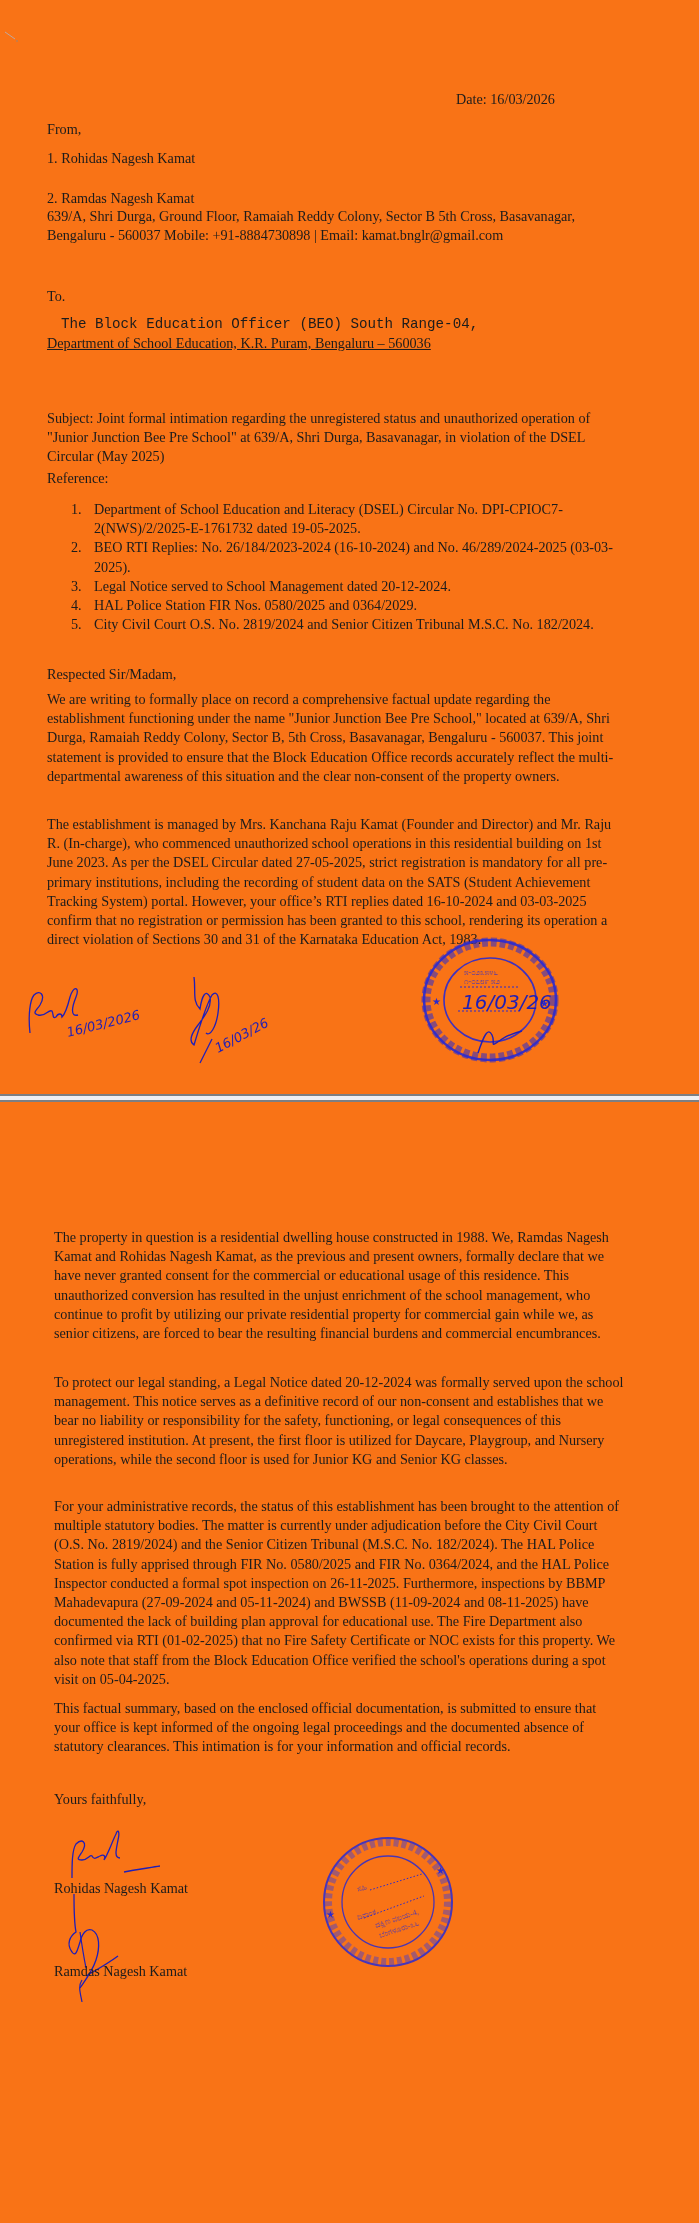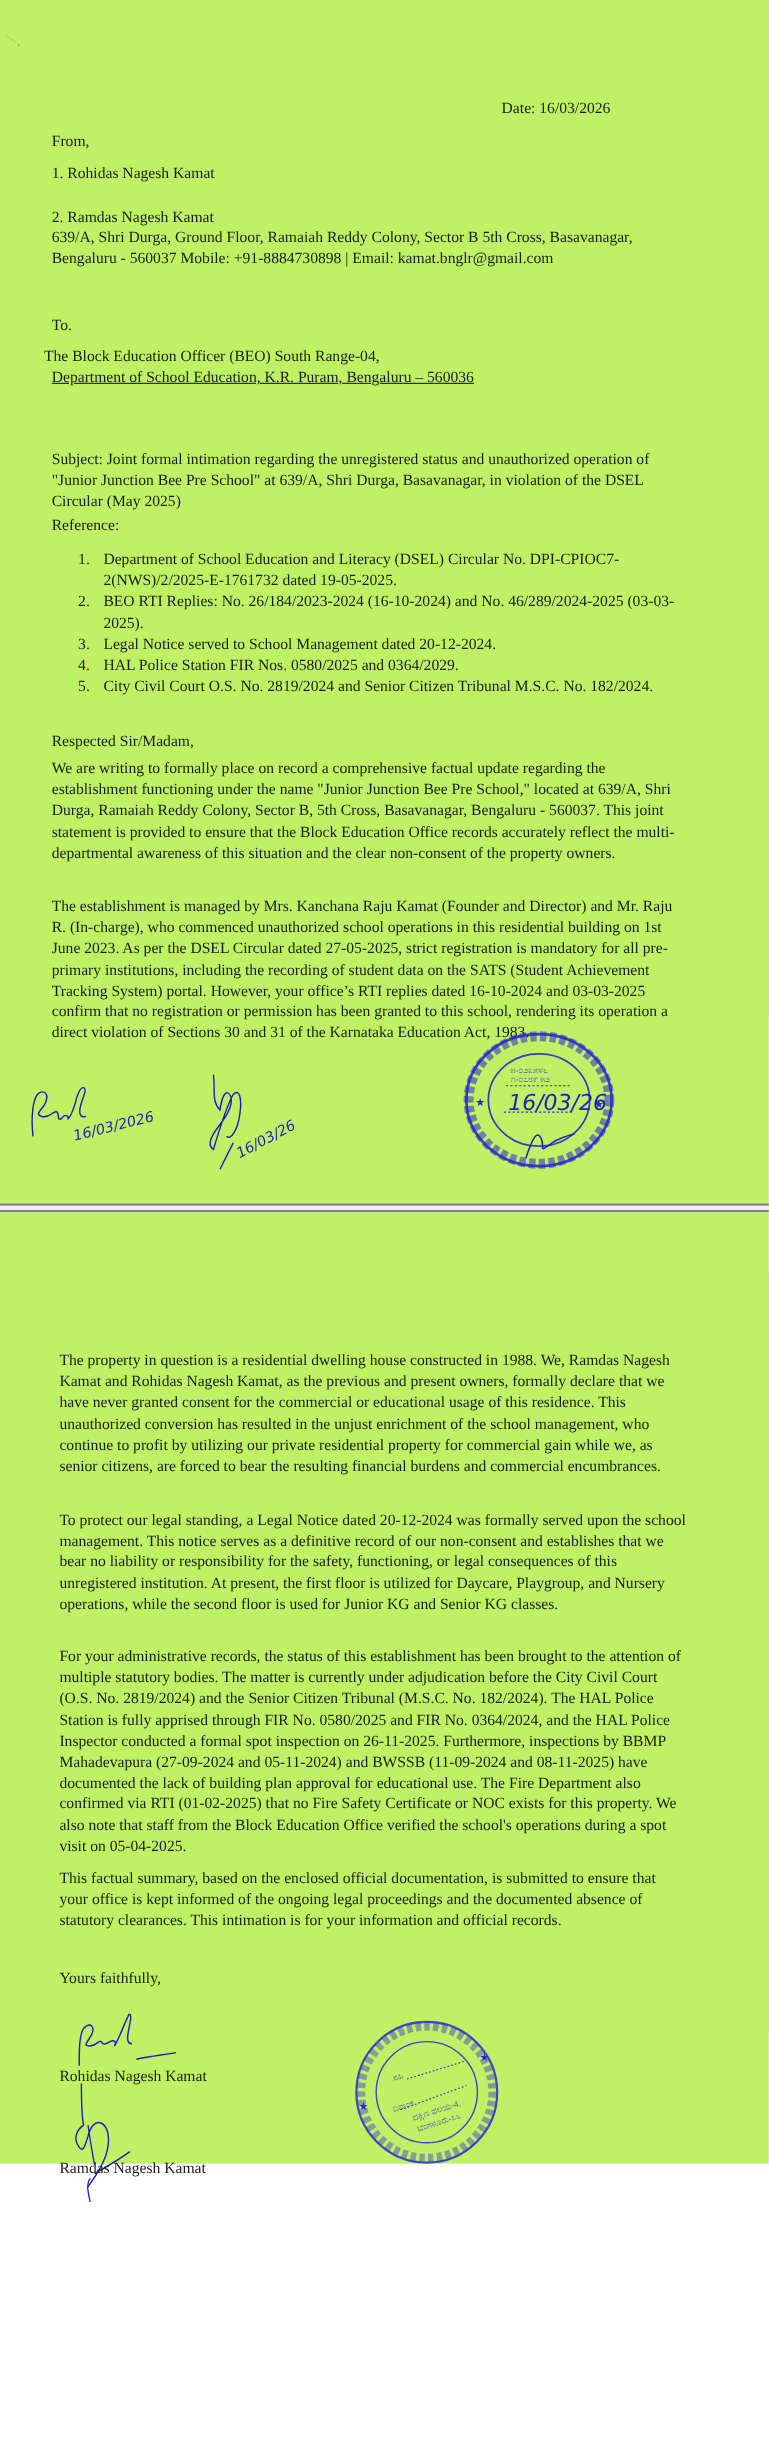--- a/index.html
+++ b/index.html
@@ -1,23 +1,23 @@
 <!DOCTYPE html>
 <html><head>
 <meta charset="utf-8">
 <style>
   html, body { margin: 0; padding: 0; background: #ffffff; }
   body {
     width: 699px; height: 2223px; position: relative; overflow: hidden;
     font-family: "Liberation Serif", "DejaVu Serif", serif;
     color: #1c1c1c;
   }
-  .page { position: absolute; left: 0; width: 699px; background: #bef264; }
+  .page { position: absolute; left: 0; width: 699px; background: #f97316; }
   #page1 { top: 0; height: 1094px; }
-  #page2 { top: 1102px; height: 865px; }
+  #page2 { top: 1102px; height: 1121px; }
   .page-break {
     position: absolute; left: 0; top: 1094px; width: 699px; height: 8px;
     background: #eef0f4; border-top: 2px solid #7d7f83; border-bottom: 2px solid #7d7f83;
     box-sizing: border-box;
   }
   .corner-mark { position: absolute; left: 4px; top: 30px; width: 14px; height: 14px; }
   .txt { position: absolute; font-size: 14.2px; line-height: 19px; white-space: nowrap; }
   .para { position: absolute; font-size: 14.2px; line-height: 19.2px; white-space: normal; }
   #page1 .para { left: 47px; width: 570px; }
   #page2 .para { left: 54px; width: 570px; }
@@ -39,21 +39,21 @@
   <div class="txt" style="left:456px; top:90px;">Date: 16/03/2026</div>
 
   <div class="txt" style="left:47px; top:120px;">From,</div>
   <div class="txt" style="left:47px; top:149px;text-align:center;">1. Rohidas Nagesh Kamat</div>
   <div class="txt" style="left:47px; top:168px;margin-top:21px;">2. Ramdas Nagesh Kamat</div>
 
   <div class="txt" style="left:47px; top:207px;">639/A, Shri Durga, Ground Floor, Ramaiah Reddy Colony, Sector B 5th Cross, Basavanagar,</div>
   <div class="txt" style="left:47px; top:226px;">Bengaluru - 560037 Mobile: +91-8884730898 | Email: kamat.bnglr@gmail.com</div>
 
   <div class="txt" style="left:47px; top:287px;">To.</div>
-  <div class="txt" style="left:40px; top:315px;">The Block Education Officer (BEO) South Range-04,</div>
+  <div class="txt" style="left:61px; top:315px;font-family:Liberation Mono, monospace;">The Block Education Officer (BEO) South Range-04,</div>
   <div class="txt" style="left:47px; top:334px;text-decoration:underline;">Department of School Education, K.R. Puram, Bengaluru – 560036</div>
 
   <div class="para" style="top:409px;">Subject: Joint formal intimation regarding the unregistered status and unauthorized operation of "Junior Junction Bee Pre School" at 639/A, Shri Durga, Basavanagar, in violation of the DSEL Circular (May 2025)</div>
 
   <div class="txt" style="left:47px; top:469px;">Reference:</div>
 
   <ol class="ref-list">
     <li><span class="num">1.</span><span>Department of School Education and Literacy (DSEL) Circular No. DPI-CPIOC7-2(NWS)/2/2025-E-1761732 dated 19-05-2025.</span></li>
     <li><span class="num">2.</span><span>BEO RTI Replies: No. 26/184/2023-2024 (16-10-2024) and No. 46/289/2024-2025 (03-03-2025).</span></li>
     <li><span class="num">3.</span><span>Legal Notice served to School Management dated 20-12-2024.</span></li>

